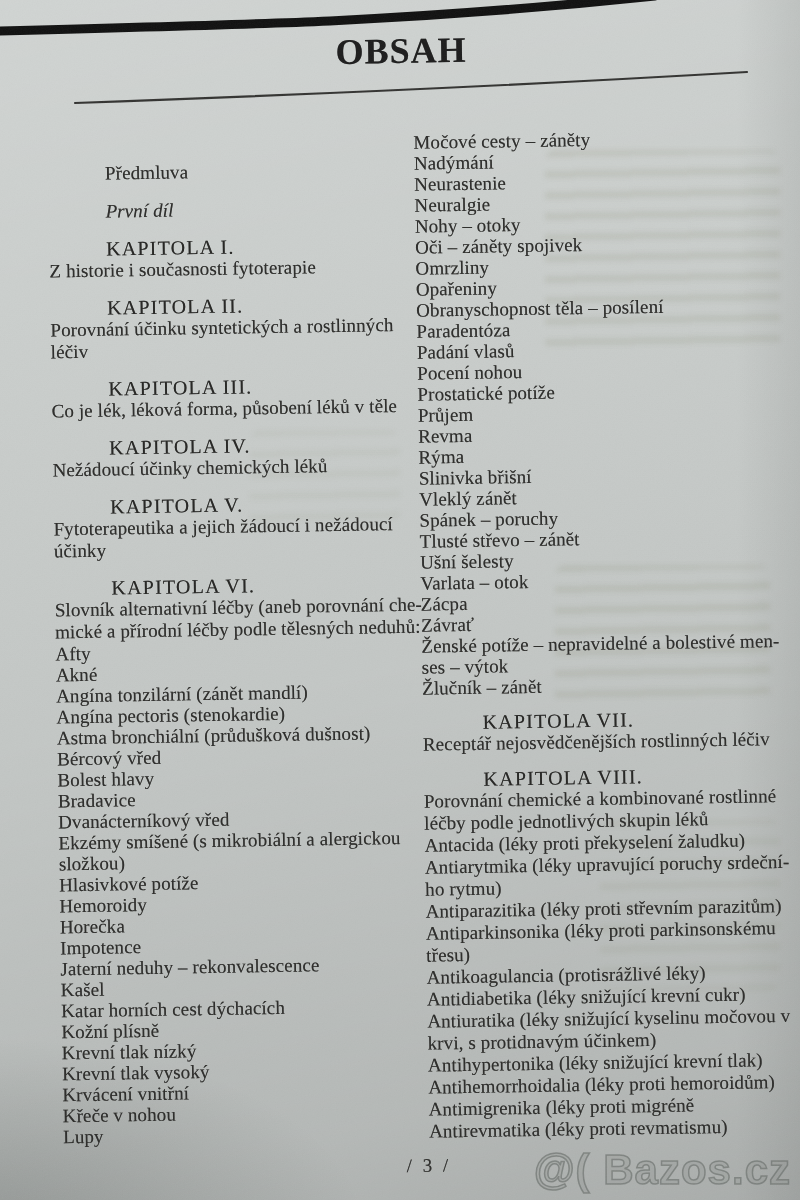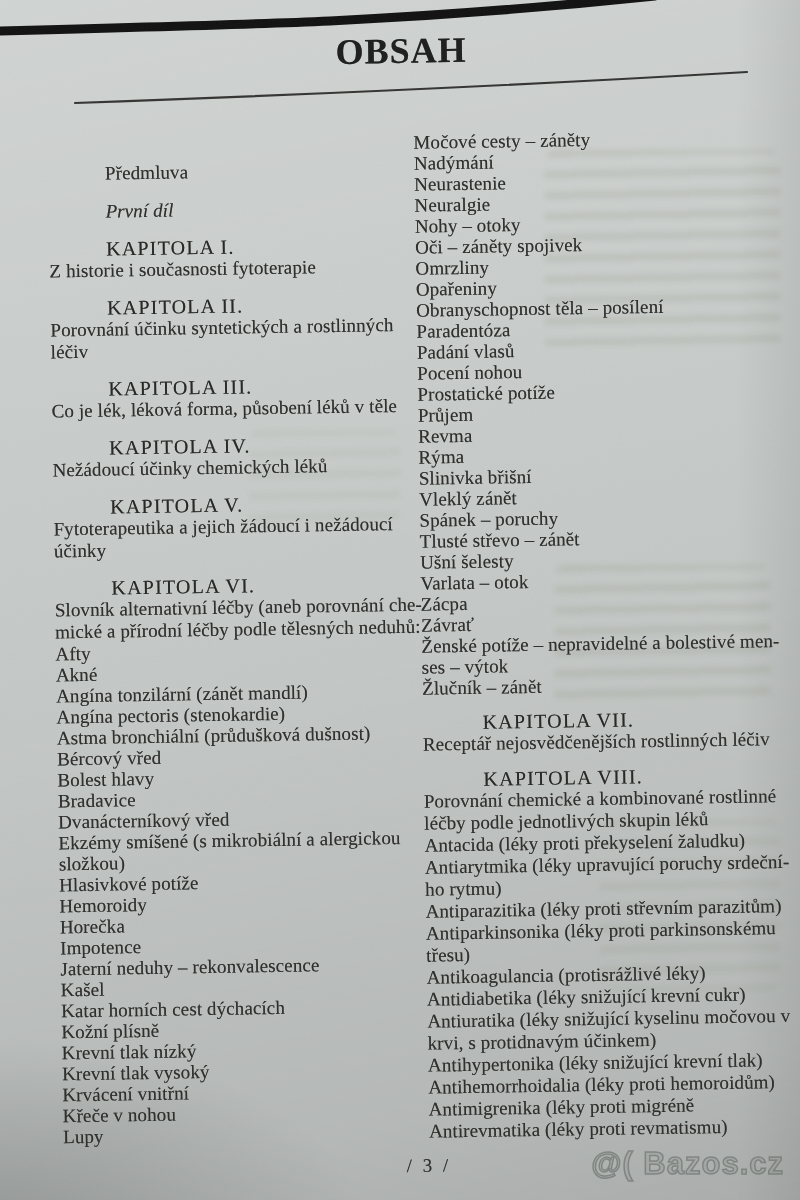--- a/index.html
+++ b/index.html
@@ -51,23 +51,23 @@
   .col-right .chapter-heading{margin-left:60px;}
   .chapter-text{line-height:22px;white-space:pre;}
   ul.toc-list{list-style:none;margin:0;padding:0;}
   ul.toc-list li{line-height:21px;white-space:pre;}
   ul.drugs li{line-height:22px;}
   .page-number{
     position:absolute;left:398px;top:1155px;
     font-size:19px;letter-spacing:3px;color:#2f2f2d;
   }
   .watermark{
-    position:absolute;right:16px;top:1146px;
+    position:absolute;right:9px;top:1146px;
     font-family:"Liberation Sans","DejaVu Sans",sans-serif;
-    font-size:31px;font-weight:700;letter-spacing:1px;
+    font-size:42px;font-weight:700;letter-spacing:1px;
     color:rgba(125,129,126,0.20);
     -webkit-text-stroke:1.5px rgba(95,100,97,0.55);
   }
   svg.lines{position:absolute;left:0;top:0;pointer-events:none;}
   svg.grain{position:absolute;left:0;top:0;pointer-events:none;}
 </style>
 </head>
 <body>
 
 <div class="page">

